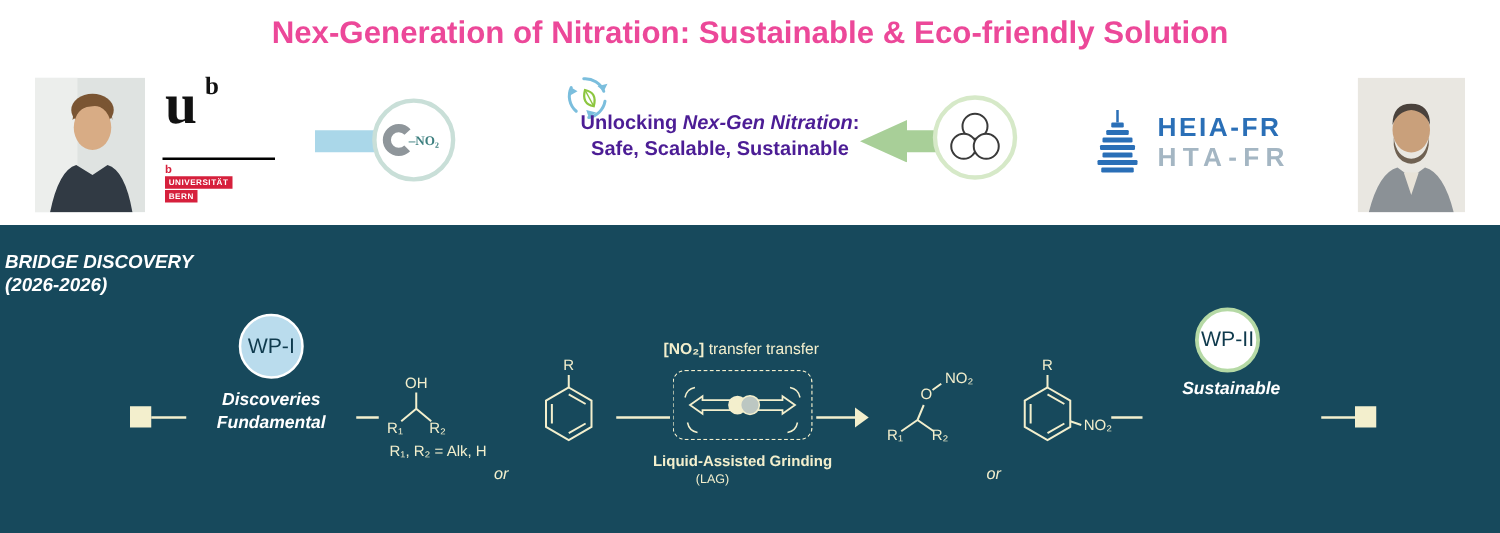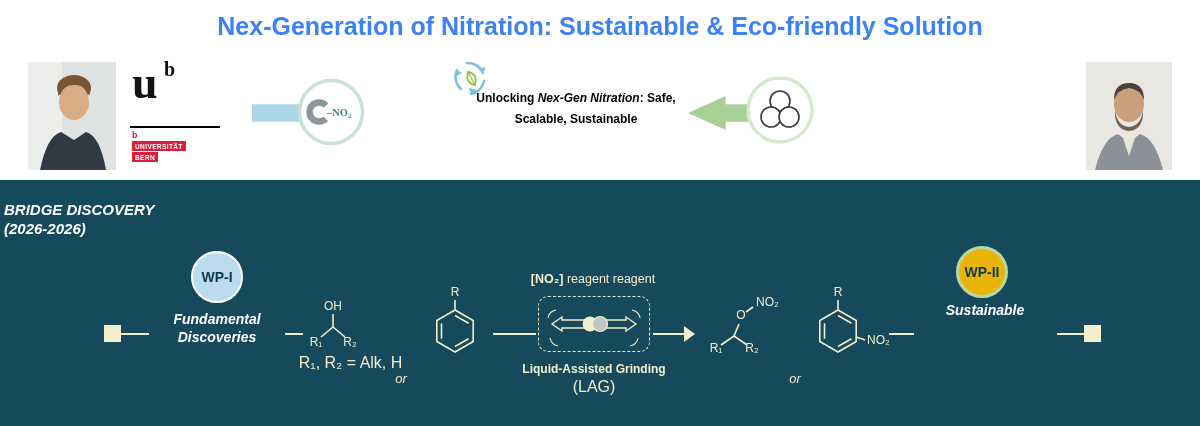--- a/index.html
+++ b/index.html
@@ -3,21 +3,21 @@
 <meta charset="utf-8">
 <style>
   * { margin:0; padding:0; box-sizing:border-box; }
   html,body { background:#fff; }
   .page {
     position:relative; width:1200px; height:426px; overflow:hidden;
     font-family:"Liberation Sans", sans-serif; background:#ffffff;
   }
   .title {
     position:absolute; top:12px; left:0; width:100%;
-    text-align:center; font-size:25px; font-weight:bold; color:#3b82f6;
+    text-align:center; font-size:25px; font-weight:bold; color:#ec4899;
   }
 
   
   .photo { position:absolute; overflow:hidden; }
   .photo-left  { left:28px;  top:62px; width:88px; height:108px; }
   .photo-right { left:1086px; top:62px; width:86px; height:108px; }
 
   .unibe { position:absolute; left:130px; top:64px; width:96px; height:106px; }
   .ub-glyph { position:absolute; left:2px; top:-4px; font-family:"Liberation Serif", serif; font-weight:bold; font-size:46px; line-height:1; color:#111; }
   .ub-sup { position:absolute; left:34px; top:-6px; font-family:"Liberation Serif", serif; font-weight:bold; font-size:20px; color:#111; }
@@ -33,51 +33,51 @@
   .arrow-green {
     position:absolute; left:688px; top:96px; width:94px; height:34px; background:#a8cf98;
     clip-path:polygon(100% 24%, 40% 24%, 40% 0, 0 50%, 40% 100%, 40% 76%, 100% 76%);
   }
   .cno2-icon  { position:absolute; left:296px; top:77px; width:70px; height:70px;font-family:Liberation Serif, serif; }
   .balls-icon { position:absolute; left:744px; top:74px; width:72px; height:72px; }
   .recycle-icon { position:absolute; left:448px; top:56px; width:44px; height:44px; }
 
   .center-text {
     position:absolute; left:452px; top:88px; width:248px;
-    text-align:center; font-size:12px; font-weight:bold; color:#000000; line-height:21px;
+    text-align:center; font-size:16px; font-weight:bold; color:#4c1d95; line-height:21px;
   }
   .center-text .it { font-style:italic; }
 
   .heia { position:absolute; left:872px; top:86px; display:flex; align-items:center; gap:10px; }
   .heia-text1 { font-size:21px; font-weight:bold; color:#2a6fb7; letter-spacing:2px; }
   .heia-text2 { font-size:21px; font-weight:bold; color:#a4b6c3; letter-spacing:5px; }
 
   
   .bridge { position:absolute; left:0; top:180px; width:1200px; height:246px; background:#17495c; }
   .bridge-title { position:absolute; top:20px; left:4px; width:100%; text-align:left; color:#fff; font-weight:bold; font-style:italic; font-size:15px; line-height:19px; }
 
-  .wp-badge { position:absolute; border-radius:50%; display:flex; align-items:center; justify-content:center; font-weight:bold; font-size:14px; color:#0f3a4d; }
+  .wp-badge { position:absolute; border-radius:50%; display:flex; align-items:center; justify-content:center; font-weight:normal; font-size:17px; color:#0f3a4d; }
   .wp1 { left:191px; top:71px; width:52px; height:52px; background:#badced; border:2px solid #ffffff; }
-  .wp2 { left:956px; top:66px; width:52px; height:52px; background:#eab308; border:3px solid #b5d9a5; }
+  .wp2 { left:956px; top:66px; width:52px; height:52px; background:#ffffff; border:3px solid #b5d9a5; }
 
   .wp-label { position:absolute; text-align:center; color:#fff; font-weight:bold; font-style:italic; font-size:14px; line-height:18px; }
   .wp1-label { left:148px; top:130px; width:138px; }
   .wp2-label { left:912px; top:122px; width:146px; line-height:17px; }
 
   .tl-node { position:absolute; top:145px; width:17px; height:17px; background:#f3efcd; }
   .tl { position:absolute; top:153px; height:2px; background:#f3efcd; }
   .tl-arrowhead { position:absolute; left:684px; top:146px; width:0; height:0; border-left:11px solid #f3efcd; border-top:8px solid transparent; border-bottom:8px solid transparent; }
 
   .cream-text { position:absolute; text-align:center; color:#f3efcd; }
   .or-label { width:26px; font-style:italic; font-size:13px;margin-top:47px; }
-  .alk-note { left:288px; top:174px; width:125px; font-size:16px; }
+  .alk-note { left:288px; top:174px; width:125px; font-size:12px; }
   .reagent-label { left:515px; top:92px; width:156px; font-size:12.5px; }
   .lag-box { position:absolute; left:538px; top:116px; width:112px; height:56px; border:1.6px dashed #f3efcd; border-radius:10px; }
   .lag-line1 { left:512px; top:182px; width:164px; font-size:12px;font-weight:bold; }
-  .lag-line2 { left:512px; top:198px; width:164px; font-size:16px; }
+  .lag-line2 { left:488px; top:198px; width:164px; font-size:10px; }
 
   .chem-svg { position:absolute; left:0; top:0; width:1200px; height:246px; pointer-events:none; }
   .chem-svg text { font-family:"Liberation Sans", sans-serif; font-size:12px; fill:#f3efcd; }
 </style>
 </head>
 <body>
 
 <div class="page">
 
   <div class="title">Nex-Generation of Nitration: Sustainable &amp; Eco-friendly Solution</div>
@@ -139,20 +139,38 @@
 
   <div class="balls-icon">
     <svg viewBox="0 0 72 72" width="72" height="72">
       <circle cx="36" cy="36" r="32" fill="#ffffff" stroke="#d6e9c8" stroke-width="3.5"></circle>
       <circle cx="36" cy="27" r="10" fill="#ffffff" stroke="#3a3a3a" stroke-width="1.6"></circle>
       <circle cx="27" cy="43" r="10" fill="#ffffff" stroke="#3a3a3a" stroke-width="1.6"></circle>
       <circle cx="45" cy="43" r="10" fill="#ffffff" stroke="#3a3a3a" stroke-width="1.6"></circle>
     </svg>
   </div>
 
+  <div class="heia">
+    <svg viewBox="0 0 44 58" width="44" height="58">
+      <g fill="#2a6fb7">
+        <rect x="21" y="2" width="2" height="10"></rect>
+        <rect x="17" y="12" width="10" height="4" rx="1"></rect>
+        <rect x="13" y="18" width="18" height="4" rx="1"></rect>
+        <rect x="10" y="24" width="24" height="4" rx="1"></rect>
+        <rect x="8" y="30" width="28" height="4" rx="1"></rect>
+        <rect x="10" y="36" width="24" height="4" rx="1"></rect>
+        <rect x="6" y="42" width="32" height="4" rx="1"></rect>
+        <rect x="9" y="48" width="26" height="4" rx="1"></rect>
+      </g>
+    </svg>
+    <div>
+      <div class="heia-text1">HEIA-FR</div>
+      <div class="heia-text2">HTA-FR</div>
+    </div>
+  </div>
 
   <div class="photo photo-right">
     <svg viewBox="0 0 86 108" width="86" height="108">
       <rect width="86" height="108" fill="#e9e7e1"></rect>
       <ellipse cx="43" cy="42" rx="15" ry="18" fill="#c9a07b"></ellipse>
       <path d="M28 38 Q28 21 43 21 Q58 21 58 38 Q54 27 43 26 Q32 27 28 38 Z" fill="#4a423c"></path>
       <path d="M29 48 Q31 64 43 65 Q55 64 57 48 L57 54 Q55 68 43 69 Q31 68 29 54 Z" fill="#6f6152"></path>
       <path d="M9 108 Q17 76 32 72 L43 80 L54 72 Q69 76 77 108 Z" fill="#8b9196"></path>
       <polygon points="37,76 49,76 43,94" fill="#e8e3d8"></polygon>
     </svg>
@@ -170,34 +188,34 @@
     <div class="tl" style="left:285px; width:18px;"></div>
     <div class="tl" style="left:493px; width:43px;"></div>
     <div class="tl" style="left:653px; width:31px;"></div>
     <div class="tl-arrowhead"></div>
     <div class="tl" style="left:889px; width:25px;"></div>
     <div class="tl" style="left:1057px; width:27px;"></div>
     <div class="tl-node" style="left:1084px;"></div>
 
     <div class="wp-badge wp1">WP-I</div>
     <div class="wp-label wp1-label">
+      <div>Discoveries</div>
       <div>Fundamental</div>
-      <div>Discoveries</div>
     </div>
 
     <div class="wp-badge wp2">WP-II</div>
     <div class="wp-label wp2-label">
       <div>Sustainable</div>
     </div>
 
     <div class="cream-text or-label" style="left:388px; top:144px;">or</div>
     <div class="cream-text or-label" style="left:782px; top:144px;">or</div>
     <div class="cream-text alk-note">R₁, R₂ = Alk, H</div>
     <div class="cream-text reagent-label">
-      <b>[NO₂]</b><span> reagent reagent</span>
+      <b>[NO₂]</b><span> transfer transfer</span>
     </div>
     <div class="lag-box"></div>
     <div class="cream-text lag-line1">Liquid-Assisted Grinding</div>
     <div class="cream-text lag-line2">(LAG)</div>
 
     <svg class="chem-svg" viewBox="0 0 1200 246">
       <g stroke="#f3efcd" stroke-width="1.6" fill="none">
 
         <path d="M333 134 L333 147 M333 147 L321 157 M333 147 L345 157"></path>
 

